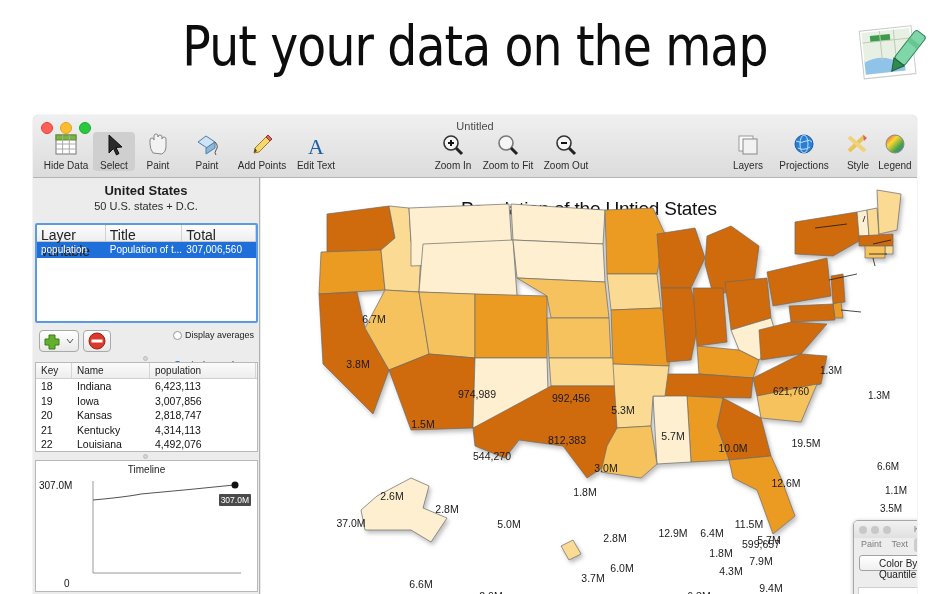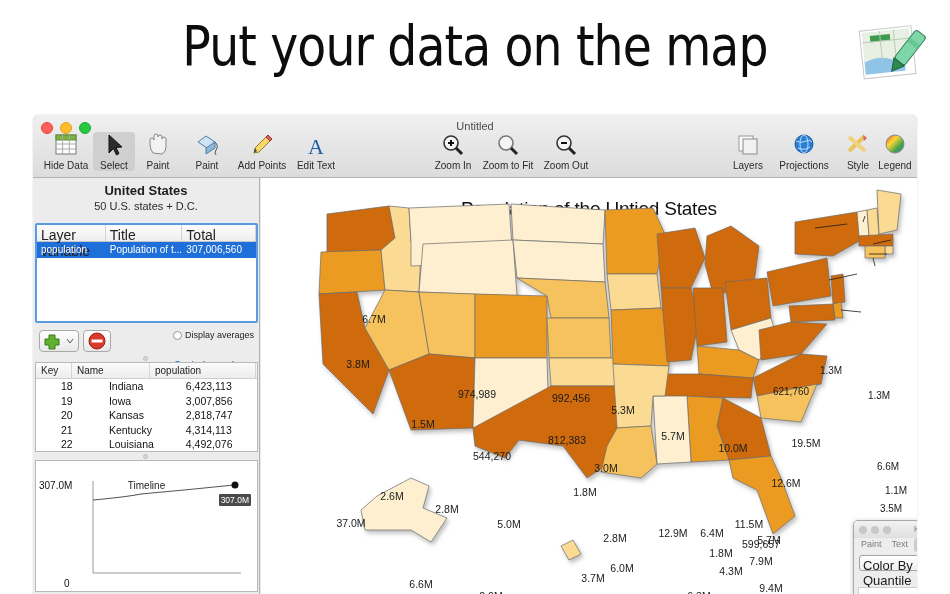--- a/index.html
+++ b/index.html
@@ -126,27 +126,27 @@
 
   #data-table {
     position: absolute; left: 2px; top: 184px; width: 223px; height: 90px;
     background: #ffffff; border: 1px solid #b8b8b8;
   }
   #data-head { display: flex; height: 16px; font-size: 10px; background: linear-gradient(#fbfbfb,#ededed);
                border-bottom: 1px solid #cfcfcf; color: #222; }
   #data-head div { padding: 2px 5px; border-right: 1px solid #d6d6d6; }
   .dc-key { width: 36px; } .dc-name { width: 78px; } .dc-pop { width: 106px; }
   .data-row { display: flex; height: 14.5px; font-size: 10.5px; color: #111; }
-  .data-row div { padding: 1px 5px; margin-left: 20px; }
+  .data-row div { padding: 1px 5px; }
 
   #timeline {
     position: absolute; left: 2px; top: 282px; width: 223px; height: 132px;
     background: #ffffff; border: 1px solid #b8b8b8;
   }
-  #tl-caption { text-align: center; font-size: 10px; color: #222; margin-top: 19px; }
+  #tl-caption { text-align: center; font-size: 10px; color: #222; margin-top: 3px; }
   #tl-ymax { position: absolute; left: 3px; top: 19px; font-size: 10px; color: #111; }
   #tl-ymin { position: absolute; left: 28px; bottom: 2px; font-size: 10px; color: #111; }
   #tl-badge {
     position: absolute; right: 6px; top: 33px;
     background: #4a4a4a; color: #ffffff; font-size: 8.5px;
     padding: 1px 2px; border-radius: 1px;
   }
 
   
   #map-area {
@@ -180,22 +180,22 @@
   .kdot { position: absolute; top: 5px; width: 8px; height: 8px; border-radius: 50%; background: #c8c8c8; }
   #kd1 { left: 5px; } #kd2 { left: 17px; } #kd3 { left: 29px; }
   #key-title { position: absolute; right: 10px; top: 2px; font-size: 9.5px; color: #8a8a8a; }
   #key-tabs { display: flex; height: 14px; font-size: 9px; color: #7d7d7d; padding-left: 3px; gap: 2px; }
   .ktab { padding: 1px 4px; border-radius: 3px; }
   .ktab.sel { background: #cdcdcd; color: #3a3a3a; }
   #key-select {
     margin: 3px 5px 16px 5px; height: 16px;
     background: linear-gradient(#ffffff,#efefef);
     border: 1px solid #a2a2a2; border-radius: 3px;
-    font-size: 13px; color: #1a1a1a; position: relative;
-    padding: 2px 0 0 3px;
+    font-size: 10px; color: #1a1a1a; position: relative;
+    padding: 2px 0 0 19px;
   }
   #key-body {
     margin: 4px 4px 0 4px; background: #ffffff; border: 1px solid #cfcfcf;
     height: 128px; position: relative;
   }
   .key-entry { display: flex; align-items: center; gap: 5px; padding: 3px 0 0 5px; height: 29px; }
   .key-swatch {
     width: 17px; height: 17px; border: 1px solid #9a9a9a;
     background: #fff; padding: 2px; flex: 0 0 auto;
   }

